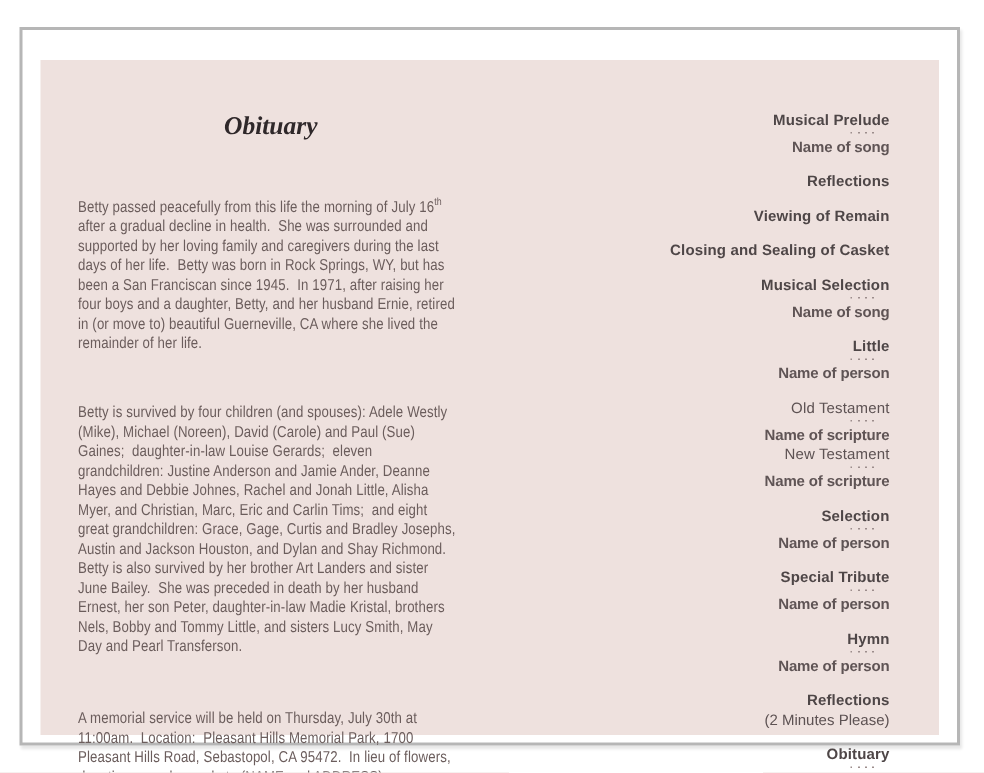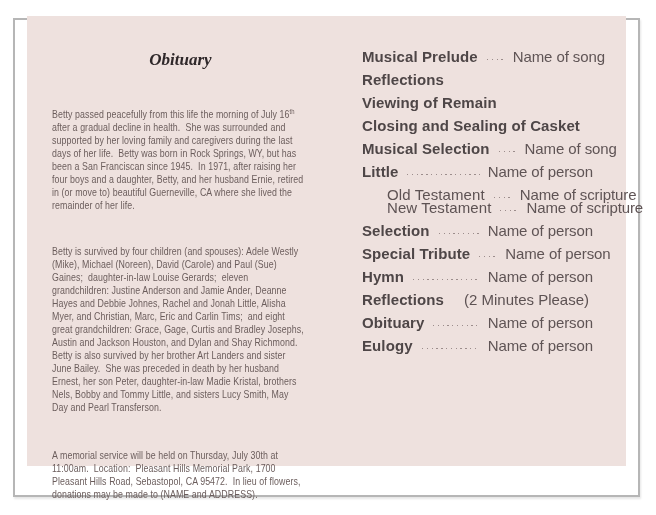--- a/index.html
+++ b/index.html
@@ -8,21 +8,21 @@
     background:#ffffff;
     font-family:"Liberation Sans",sans-serif;
     overflow:hidden;
   }
   .frame{
     position:absolute;left:13px;top:18px;width:623px;height:475px;
     background:#ffffff;border:2px solid #b6b6b6;
     box-shadow:1px 2px 2px rgba(0,0,0,0.10);
   }
   .sheet{
-    position:absolute;left:27px;top:16px;width:599px;height:450px;
+    position:absolute;left:27px;top:40px;width:599px;height:450px;
     background:#eee1de;
     display:flex;
   }
   .panel{box-sizing:border-box;height:100%;}
   .panel.left{width:300px;padding:34px 18px 0 25px;}
   .panel.right{width:299px;padding:34px 33px 0 35px;}
   .panel-title{
     font-family:"Liberation Serif","DejaVu Serif",serif;
     font-weight:bold;font-style:italic;
     font-size:17px;line-height:20px;color:#2f282a;
@@ -34,34 +34,34 @@
     font-size:10.5px;line-height:13px;color:#6b5d5c;
     white-space:pre;letter-spacing:0.1px;
   }
   .obit-body p{margin:0;}
   .obit-body p.p1{margin-bottom:7px;}
   .obit-body p.p2{margin-bottom:9px;}
   .sup{vertical-align:super;font-size:7px;line-height:0;}
   .rows{display:flex;flex-direction:column;}
   .row{
     display:flex;align-items:flex-end;
-    font-size:15px;line-height:13px;margin-bottom:10px;
+    font-size:10px;line-height:13px;margin-bottom:10px;flex-direction:column;
   }
   .row.tight{margin-bottom:0;}
   .row.sub{padding-left:25px;}
   .row .lbl{font-weight:bold;color:#4e4647;white-space:nowrap;letter-spacing:0.1px;}
   .row.sub .lbl{font-weight:normal;color:#5d5253;}
   .row .suffix{font-weight:normal;color:#5d5253;margin-left:20px;white-space:nowrap;}
   .leader{
     flex:1 1 auto;height:2px;align-self:flex-end;
     margin:0 8px 3px 9px;min-width:18px;
     background-image:repeating-linear-gradient(to right,#9c8d8c 0 1.3px,transparent 1.3px 4.8px);
     background-repeat:repeat-x;background-position:left bottom;background-size:auto 1.4px;
   }
-  .val{font-weight:normal;color:#5f5455;white-space:nowrap;letter-spacing:-0.1px;}
+  .val{font-weight:bold;color:#5f5455;white-space:nowrap;letter-spacing:-0.1px;}
 </style>
 </head>
 <body>
 
 <div class="frame"></div>
 
 <div class="sheet">
 
   <div class="panel left">
     <h2 class="panel-title">Obituary</h2>

